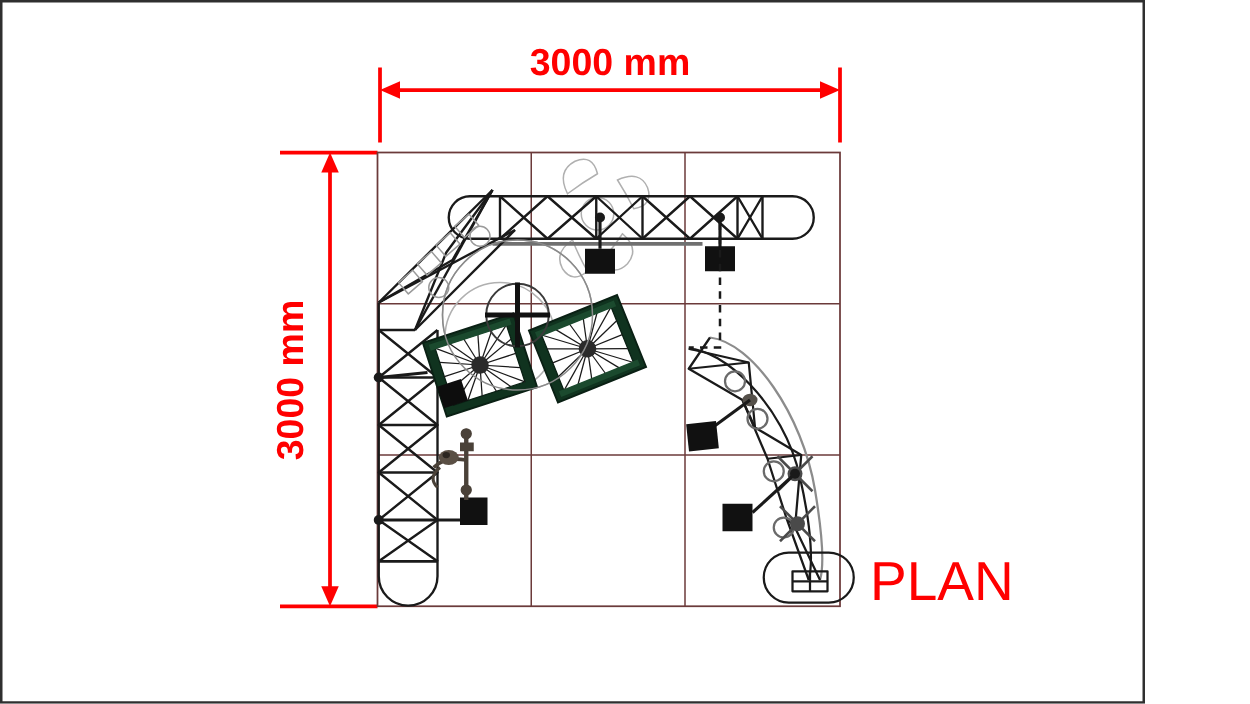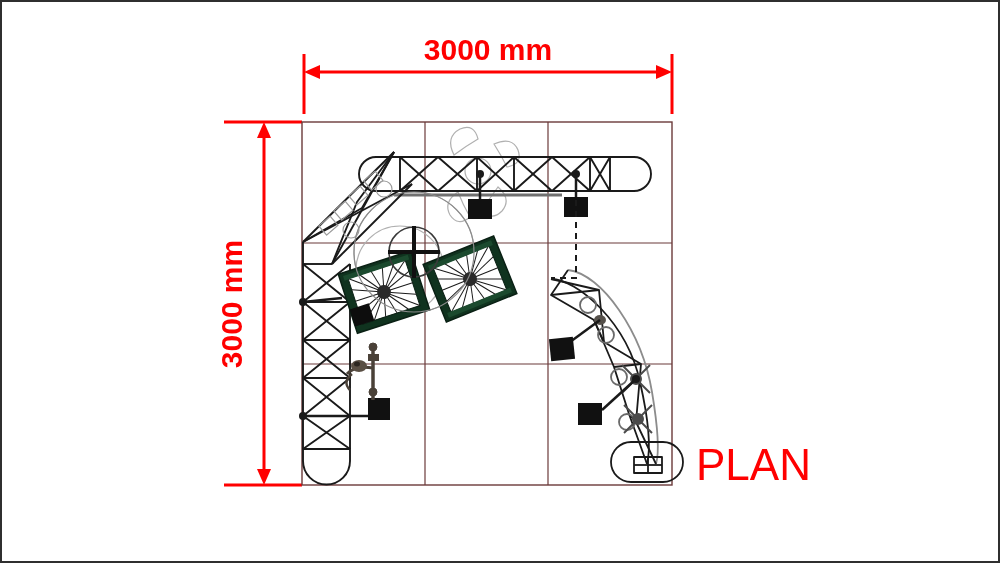--- a/index.html
+++ b/index.html
@@ -3,21 +3,21 @@
 <meta charset="utf-8">
 <style>
   html, body {
     margin: 0;
     padding: 0;
     background: #ffffff;
     font-family: "Liberation Sans", sans-serif;
   }
   #page {
     position: relative;
-    width: 1000px;
+    width: 916px;
     height: 563px;
     background: #ffffff;
     border: 2px solid #2f2f2f;
     box-sizing: border-box;
     overflow: hidden;
   }
   #drawing-svg {
     position: absolute;
     left: 0;
     top: 0;

